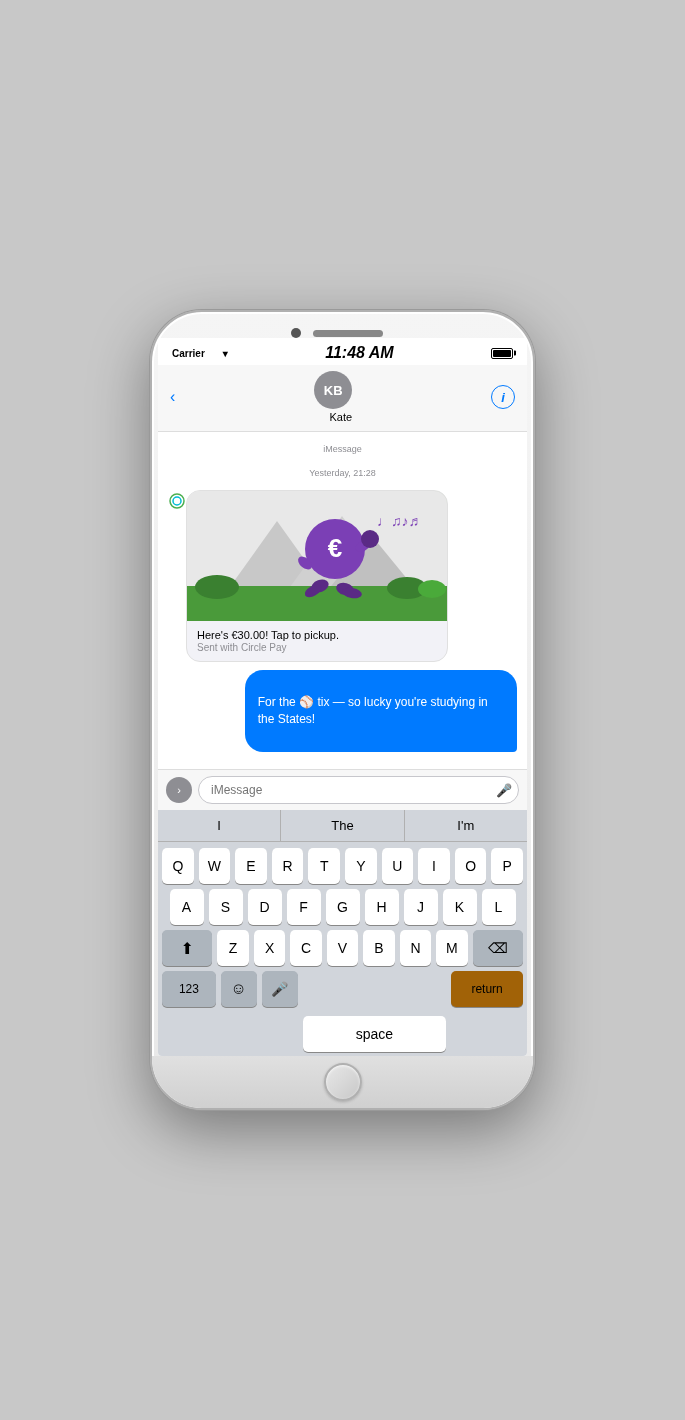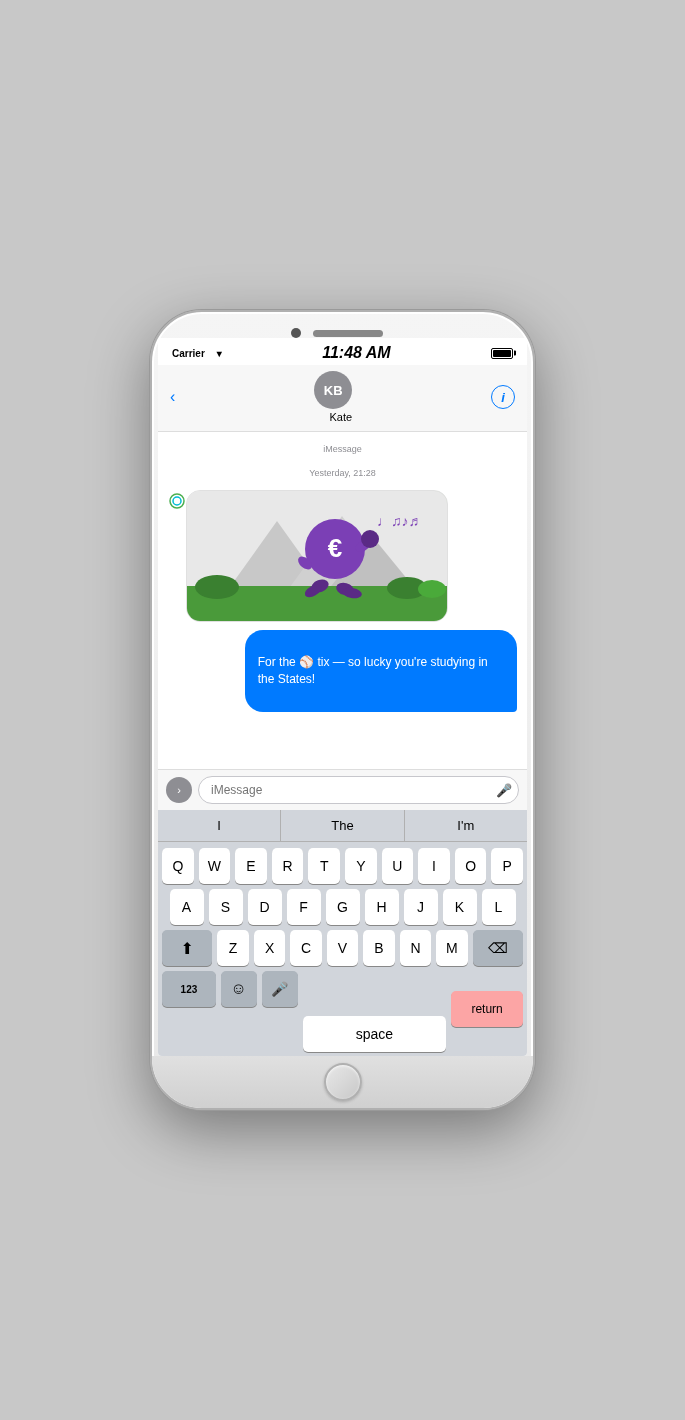--- a/index.html
+++ b/index.html
@@ -71,21 +71,21 @@
       background: #fff;
       display: flex;
       justify-content: space-between;
       align-items: center;
       padding: 6px 14px 3px;
       font-size: 10px;
       font-weight: 600;
       color: #000;
       flex-shrink: 0;
     }
-    .status-left { display: flex; align-items: center; gap: 12px; }
+    .status-left { display: flex; align-items: center; gap: 18px; }
     .status-center { font-size: 16px; font-weight: 600; font-style: italic; }
     .status-right { display: flex; align-items: center; gap: 4px; }
     .wifi-icon { font-size: 10px; }
     .battery {
       width: 22px;
       height: 11px;
       border: 1.5px solid #000;
       border-radius: 2px;
       position: relative;
       display: flex;
@@ -333,32 +333,30 @@
       background: #adb5bd;
       max-width: none;
       flex: 1.6;
     }
     .key-space {
       flex: 4;
       max-width: none;
       margin-top: 45px;
     }
     .key-return {
-      background: #fca5a5;
+      background: #a16207;
       flex: 2;
       max-width: none;
       font-size: 12px;
-      margin-top: 20px;
     }
     .key-num {
       background: #adb5bd;
       flex: 1.5;
       max-width: none;
-      font-size: 10px;
-      font-weight: bold;
+      font-size: 12px;
     }
     .key-emoji {
       background: #adb5bd;
       flex: 1;
       max-width: none;
       font-size: 16px;
     }
     .key-mic {
       background: #adb5bd;
       flex: 1;
@@ -471,20 +469,24 @@
               <ellipse cx="126" cy="100" rx="9" ry="5" fill="#5a2a85" transform="rotate(-30,126,100)"></ellipse>
               <ellipse cx="165" cy="102" rx="10" ry="5" fill="#5a2a85" transform="rotate(10,165,102)"></ellipse>
 
               <ellipse cx="118" cy="72" rx="8" ry="5" fill="#7b3fb5" transform="rotate(40,118,72)"></ellipse>
 
               <ellipse cx="176" cy="55" rx="8" ry="5" fill="#7b3fb5" transform="rotate(-30,176,55)"></ellipse>
               <circle cx="183" cy="48" r="9" fill="#5a2a85"></circle>
 
               <text x="190" y="35" font-size="14" fill="#7b3fb5">♩♫♪♬</text>
             </svg>
+          </div>
+          <div class="card-text-area">
+            <div class="card-main-text">Here's €30.00! Tap to pickup.</div>
+            <div class="card-sub-text">Sent with Circle Pay</div>
           </div>
         </div>
       </div>
 
       <div class="sent-bubble">For the ⚾ tix — so lucky you're studying in the States!</div>
     </div>
 
     <div class="input-area">
       <div class="expand-btn">›</div>
       <div class="input-wrapper">

